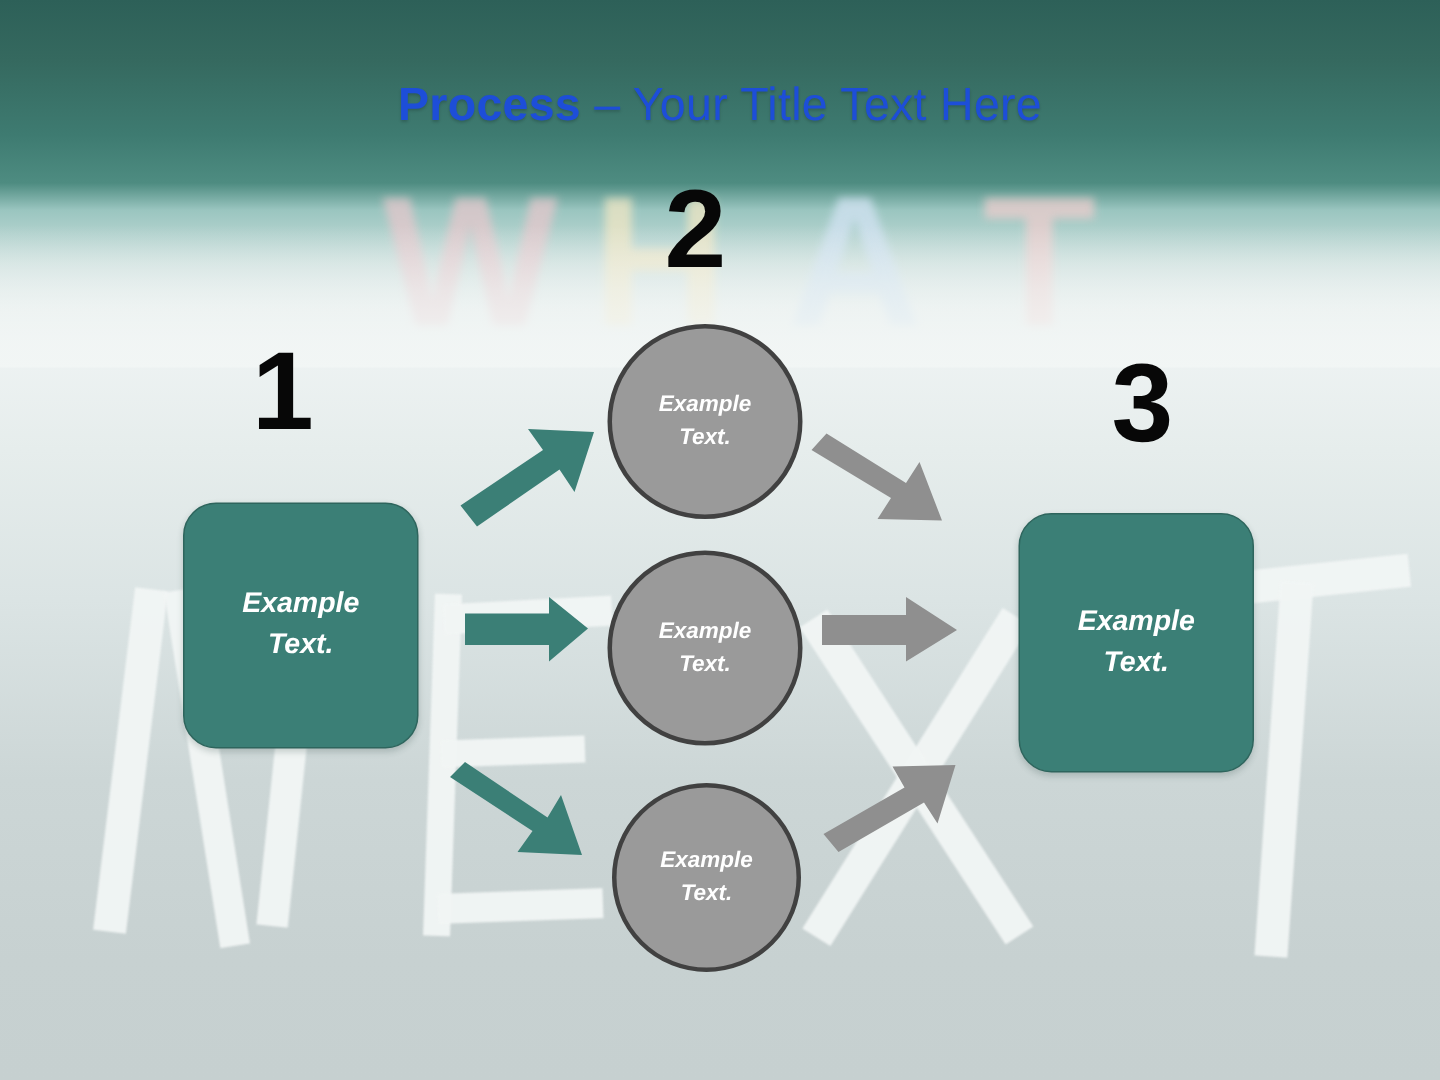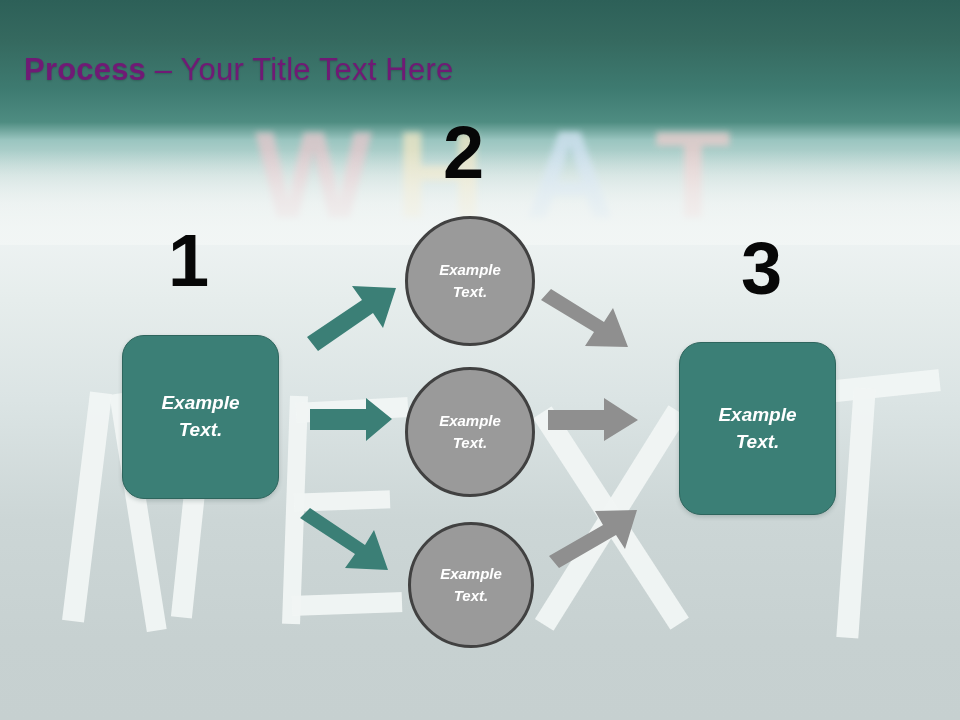--- a/index.html
+++ b/index.html
@@ -73,26 +73,26 @@
     position:absolute;
     background:#f2f6f5;
     filter:blur(.6px);
     opacity:.95;
   }
 
   
   .header-title {
     position:absolute;
     left:0; right:0; top:52px;
-    color:#701a75;
+    text-align:center;
+    color:#1d4ed8;
     font-size:31px;
     letter-spacing:.2px;
     white-space:nowrap;
     text-shadow:0 1px 2px rgba(0,0,0,.18);
-    padding-left:24px;
   }
   .header-title .t-strong { font-weight:bold; }
   .header-title .t-rest   { font-weight:normal; }
 
   
   .step-num {
     position:absolute;
     color:#070707;
     font-weight:bold;
     font-size:74px;

